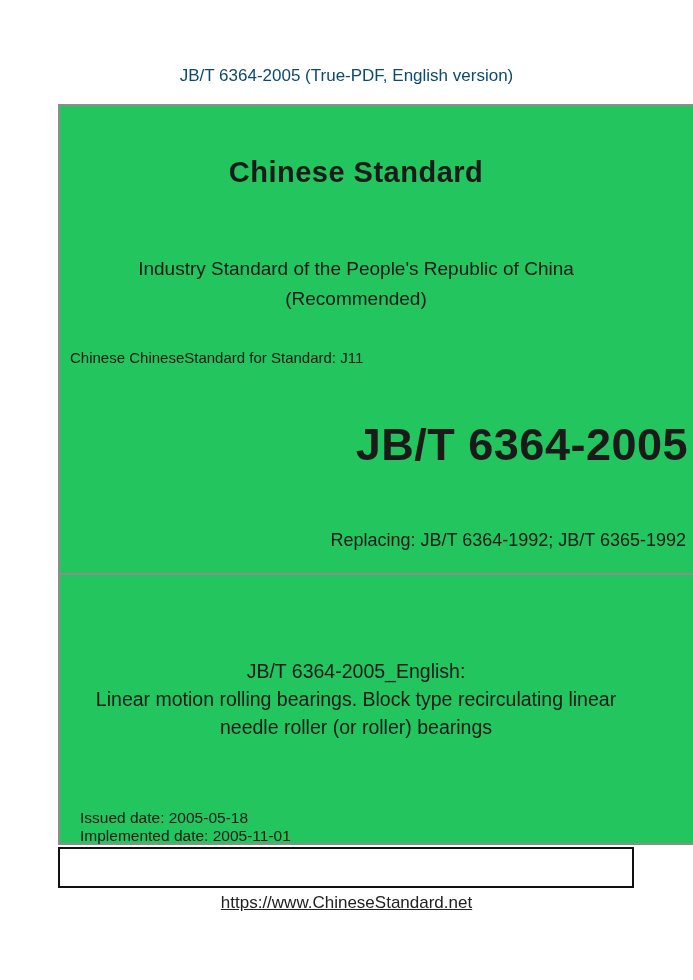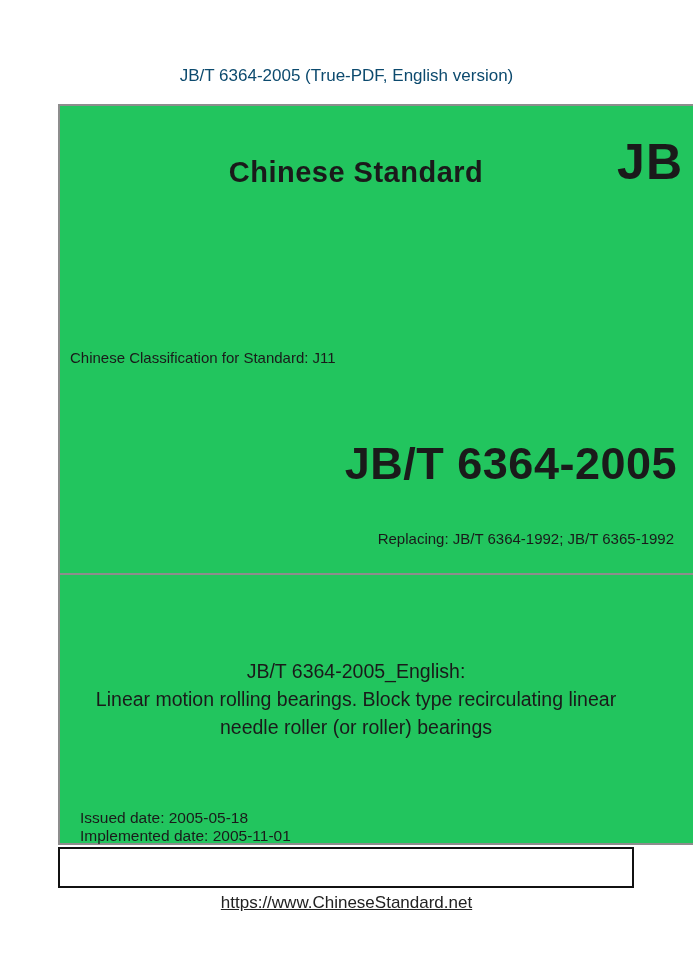--- a/index.html
+++ b/index.html
@@ -64,32 +64,31 @@
   }
 
   .classification {
     position: absolute;
     left: 10px; top: 243px;
     font-size: 15px;
   }
 
   .standard-number {
     position: absolute;
-    right: 19px; top: 314px;
+    right: 8px; top: 314px;
     font-size: 45px;
     font-weight: bold;
     line-height: 1.1;
     letter-spacing: 0.5px;
-    margin-top: 19px;
   }
 
   .replacing {
     position: absolute;
-    right: 22px; top: 424px;
-    font-size: 15px;
+    right: 10px; top: 424px;
+    font-size: 18px;
   }
 
   .english-title {
     position: absolute;
     left: 0; right: 44px; top: 82px;
     text-align: center;
     font-size: 19.5px;
     line-height: 28px;
   }
 
@@ -124,24 +123,27 @@
 </style>
 </head>
 <body>
 
 <div class="doc-header">JB/T 6364-2005 (True-PDF, English version)</div>
 
 <div class="main-box">
 
   <div class="section-top">
     <div class="brand-title">Chinese Standard</div>
-    <div class="brand-logo">JB</div>
 
+    <div class="org-block">
+      <div>Industry Standard of the People's Republic of China</div>
+      <div>(Recommended)</div>
+    </div>
 
-    <div class="classification">Chinese Classification for Standard: J11</div>
+    <div class="classification">Chinese ChineseStandard for Standard: J11</div>
 
     <div class="standard-number">JB/T 6364-2005</div>
 
     <div class="replacing">Replacing: JB/T 6364-1992; JB/T 6365-1992</div>
   </div>
 
   <div class="section-bottom">
     <div class="english-title">
       <div>JB/T 6364-2005_English:</div>
       <div>Linear motion rolling bearings. Block type recirculating linear</div>

